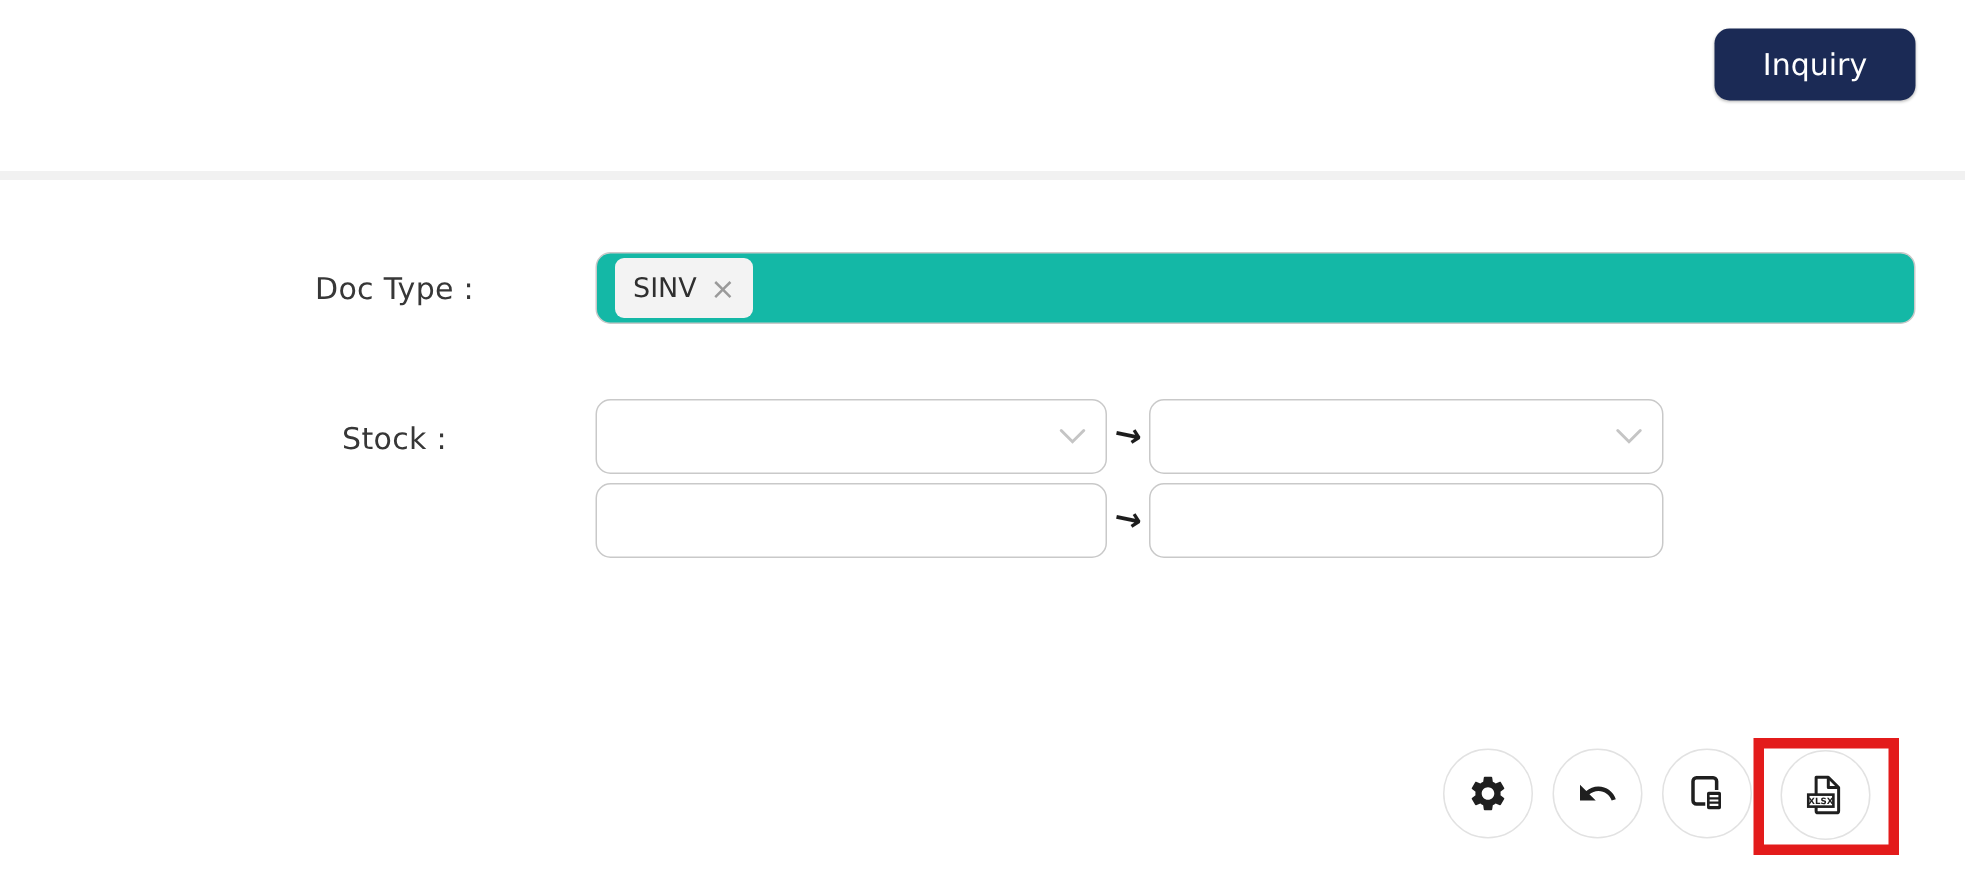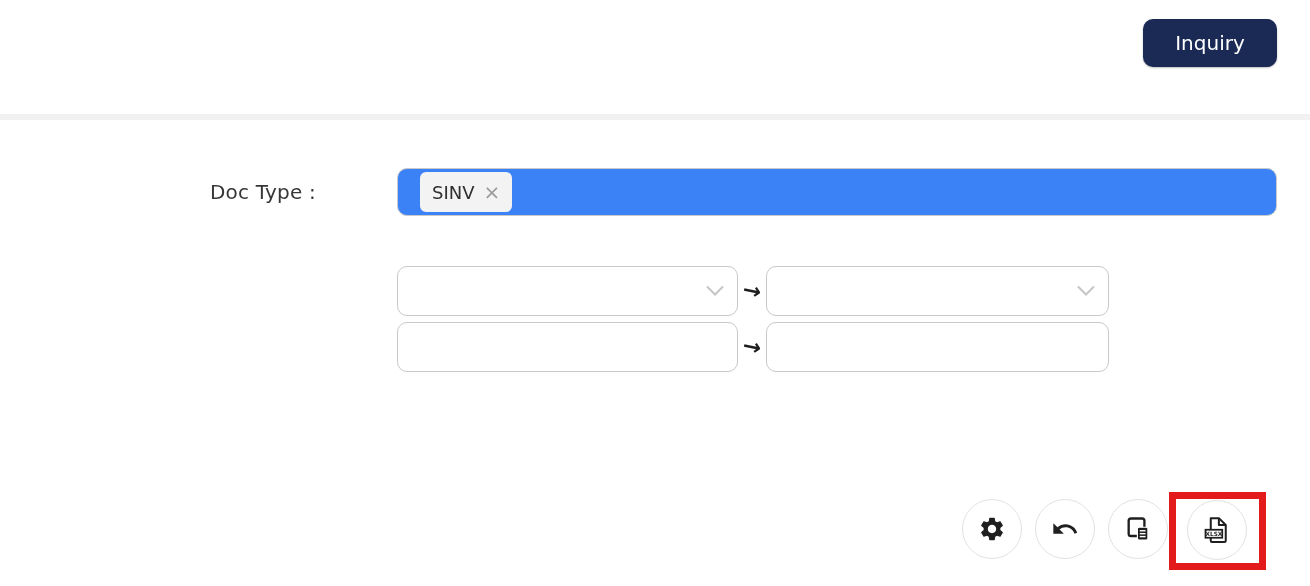--- a/index.html
+++ b/index.html
@@ -21,22 +21,22 @@
   .field-label {
     position: absolute; width: 240px; text-align: center;
     font-size: 20px; color: #373737; letter-spacing: 0.2px;
   }
   .label-doctype { left: 143px; top: 180px; }
   .label-stock  { left: 143px; top: 280px; }
 
   
   .doctype-box {
     position: absolute; left: 397px; top: 168px; width: 880px; height: 48px;
-    border: 1px solid #c9c9c9; border-radius: 10px; background: #3b82f6;
-    display: flex; align-items: center; padding: 0 22px; cursor: text;
+    border: 1px solid #c9c9c9; border-radius: 10px; background: #14b8a6;
+    display: flex; align-items: center; padding: 0 12px; cursor: text;
   }
   .chip {
     display: inline-flex; align-items: center; gap: 9px;
     background: #f3f3f3; border-radius: 6px; height: 40px; padding: 0 12px;
     font-size: 18px; color: #2f2f2f;
   }
   .chip .chip-x { color: #9a9a9a; font-size: 20px; line-height: 1; cursor: pointer; }
 
   
   .stock-field {
@@ -88,20 +88,21 @@
   <div class="divider"></div>
 
   <div class="field-label label-doctype">Doc Type :</div>
   <div class="doctype-box">
     <span class="chip">
       <span>SINV</span>
       <span class="chip-x">×</span>
     </span>
   </div>
 
+  <div class="field-label label-stock">Stock :</div>
 
   <div class="stock-field f-r1c1">
     <input type="text" value="" style="">
     <svg class="chev" viewBox="0 0 18 11">
         <polyline points="1.5,1.5 9,9 16.5,1.5" fill="none" stroke="#c5c5c5" stroke-width="2" stroke-linecap="round"></polyline>
       </svg>
   </div>
   <div class="range-arrow arrow-r1">→</div>
   <div class="stock-field f-r1c2">
     <input type="text" value="" style="">

